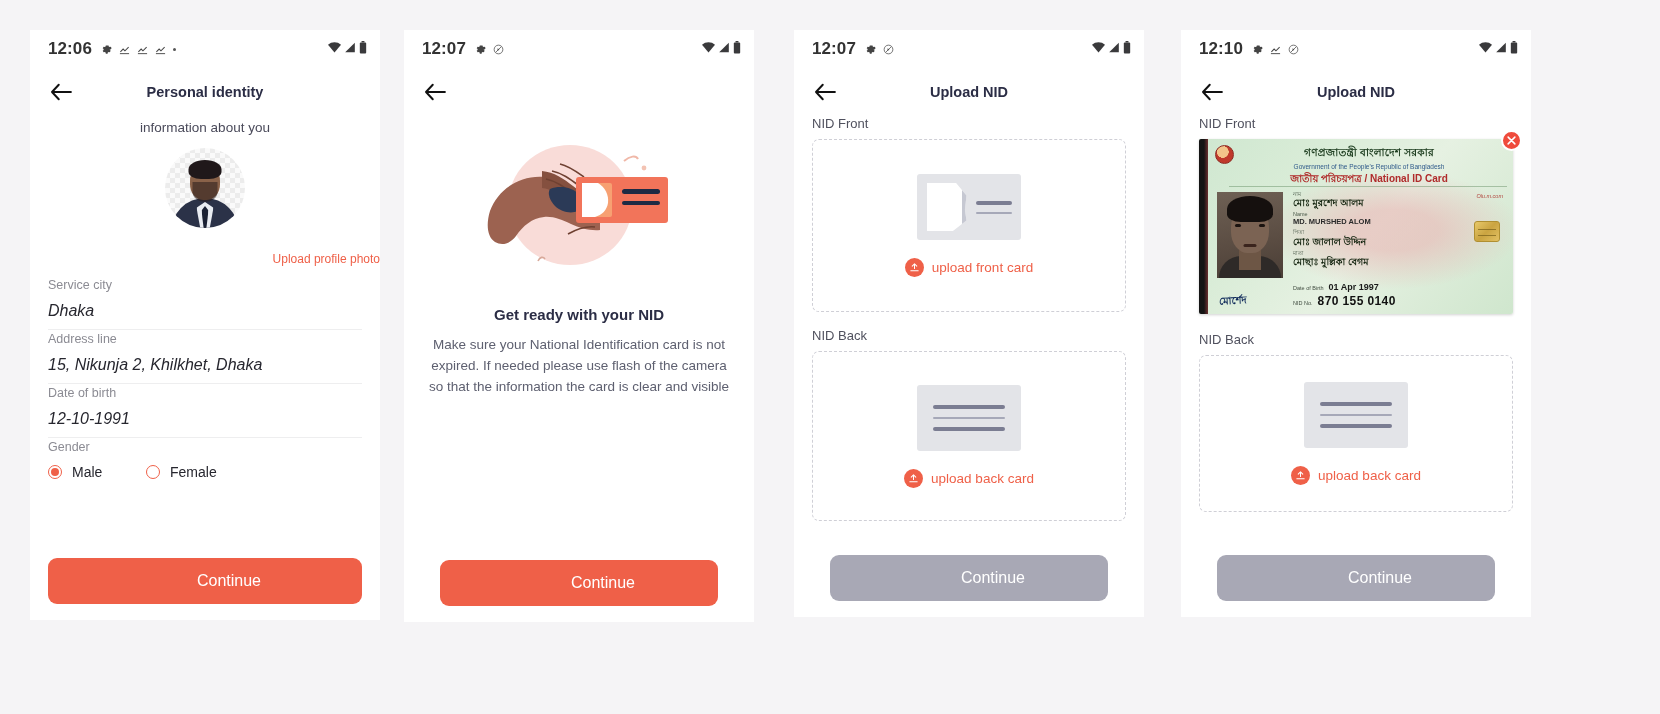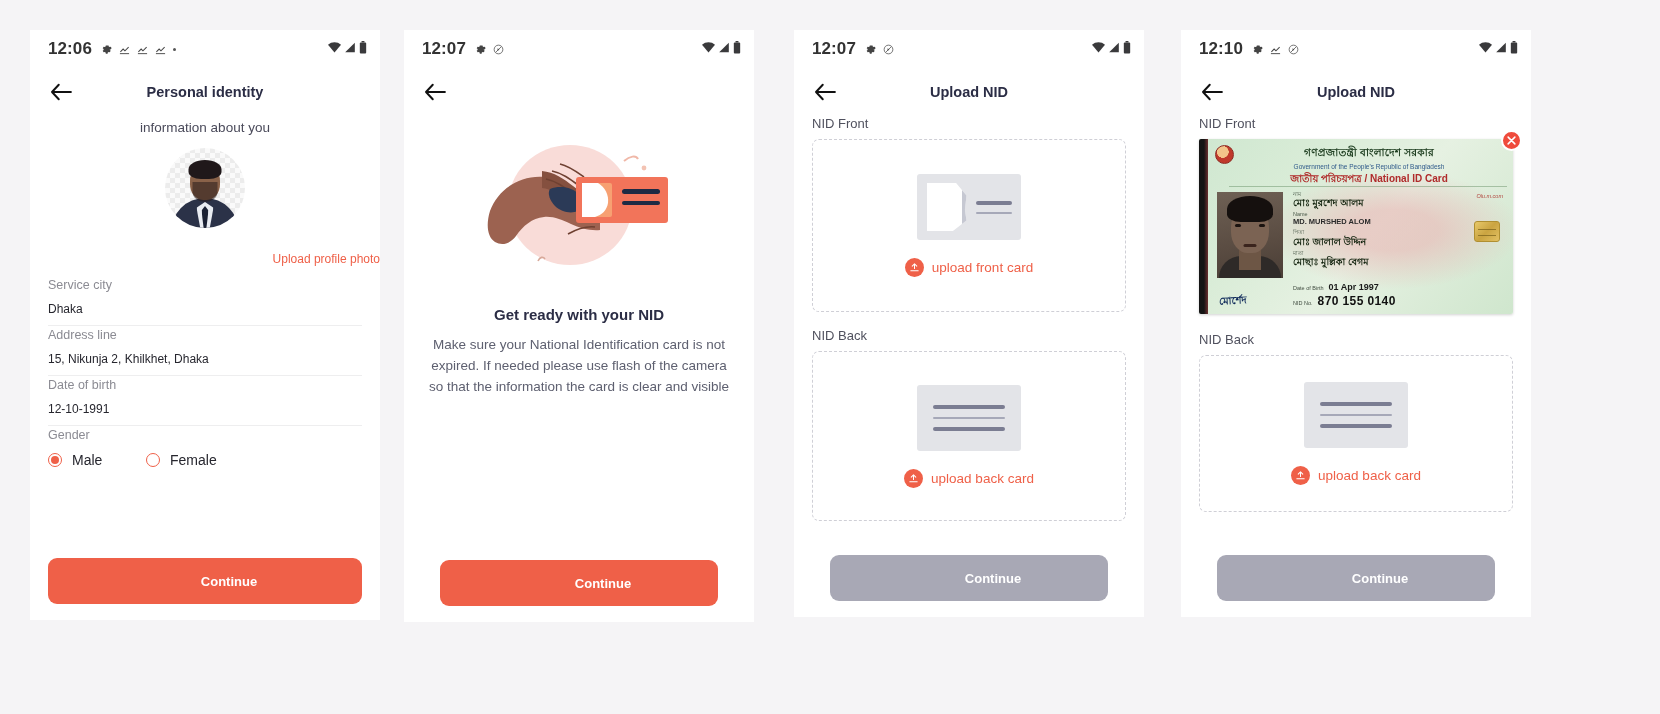--- a/index.html
+++ b/index.html
@@ -137,21 +137,21 @@
     text-align: right;
     color: #ef6048;
     font-size: 12px;
     margin-top: 24px;
     cursor: pointer;
   }
   .fields { padding: 0 18px; margin-top: 12px; }
   .field { border-bottom: 1px solid #eeeeef; padding-bottom: 9px; margin-bottom: 2px; }
   .field:last-child { border-bottom: none; }
   .flabel { font-size: 12.5px; color: #8b8b93; margin-bottom: 10px; }
-  .fvalue { font-size: 12px; color: #26262e; }
+  .fvalue { font-size: 16px; color: #26262e; font-style: italic; }
   .gender-row { display: flex; align-items: center; gap: 0; margin-top: 2px; }
   .radio-opt { display: flex; align-items: center; gap: 10px; cursor: pointer; }
   .radio-opt.g-male { width: 98px; }
   .radio {
     width: 14px; height: 14px; border-radius: 50%;
     border: 1.6px solid #ef6048;
     display: flex; align-items: center; justify-content: center;
     flex: none;
   }
   .radio.checked::after {
@@ -159,22 +159,22 @@
     background: #ef6048;
   }
   .radio-label { font-size: 14px; color: #26262e; }
 
   
   .btn-wrap { margin-top: auto; padding: 0 18px 16px; }
   .btn {
     height: 46px;
     border-radius: 9px;
     display: flex; align-items: center; justify-content: center;
-    font-size: 13px;
-    font-weight: bold;
+    font-size: 16px;
+    font-weight: normal;
     color: #ffffff;
     cursor: pointer;
     border: none;
     width: 100%;
     font-family: "Liberation Sans", sans-serif;
     padding-left: 48px;
   }
   .btn-primary { background: #ef6048; }
   .btn-disabled { background: #a8a8b5; cursor: default; }
 

